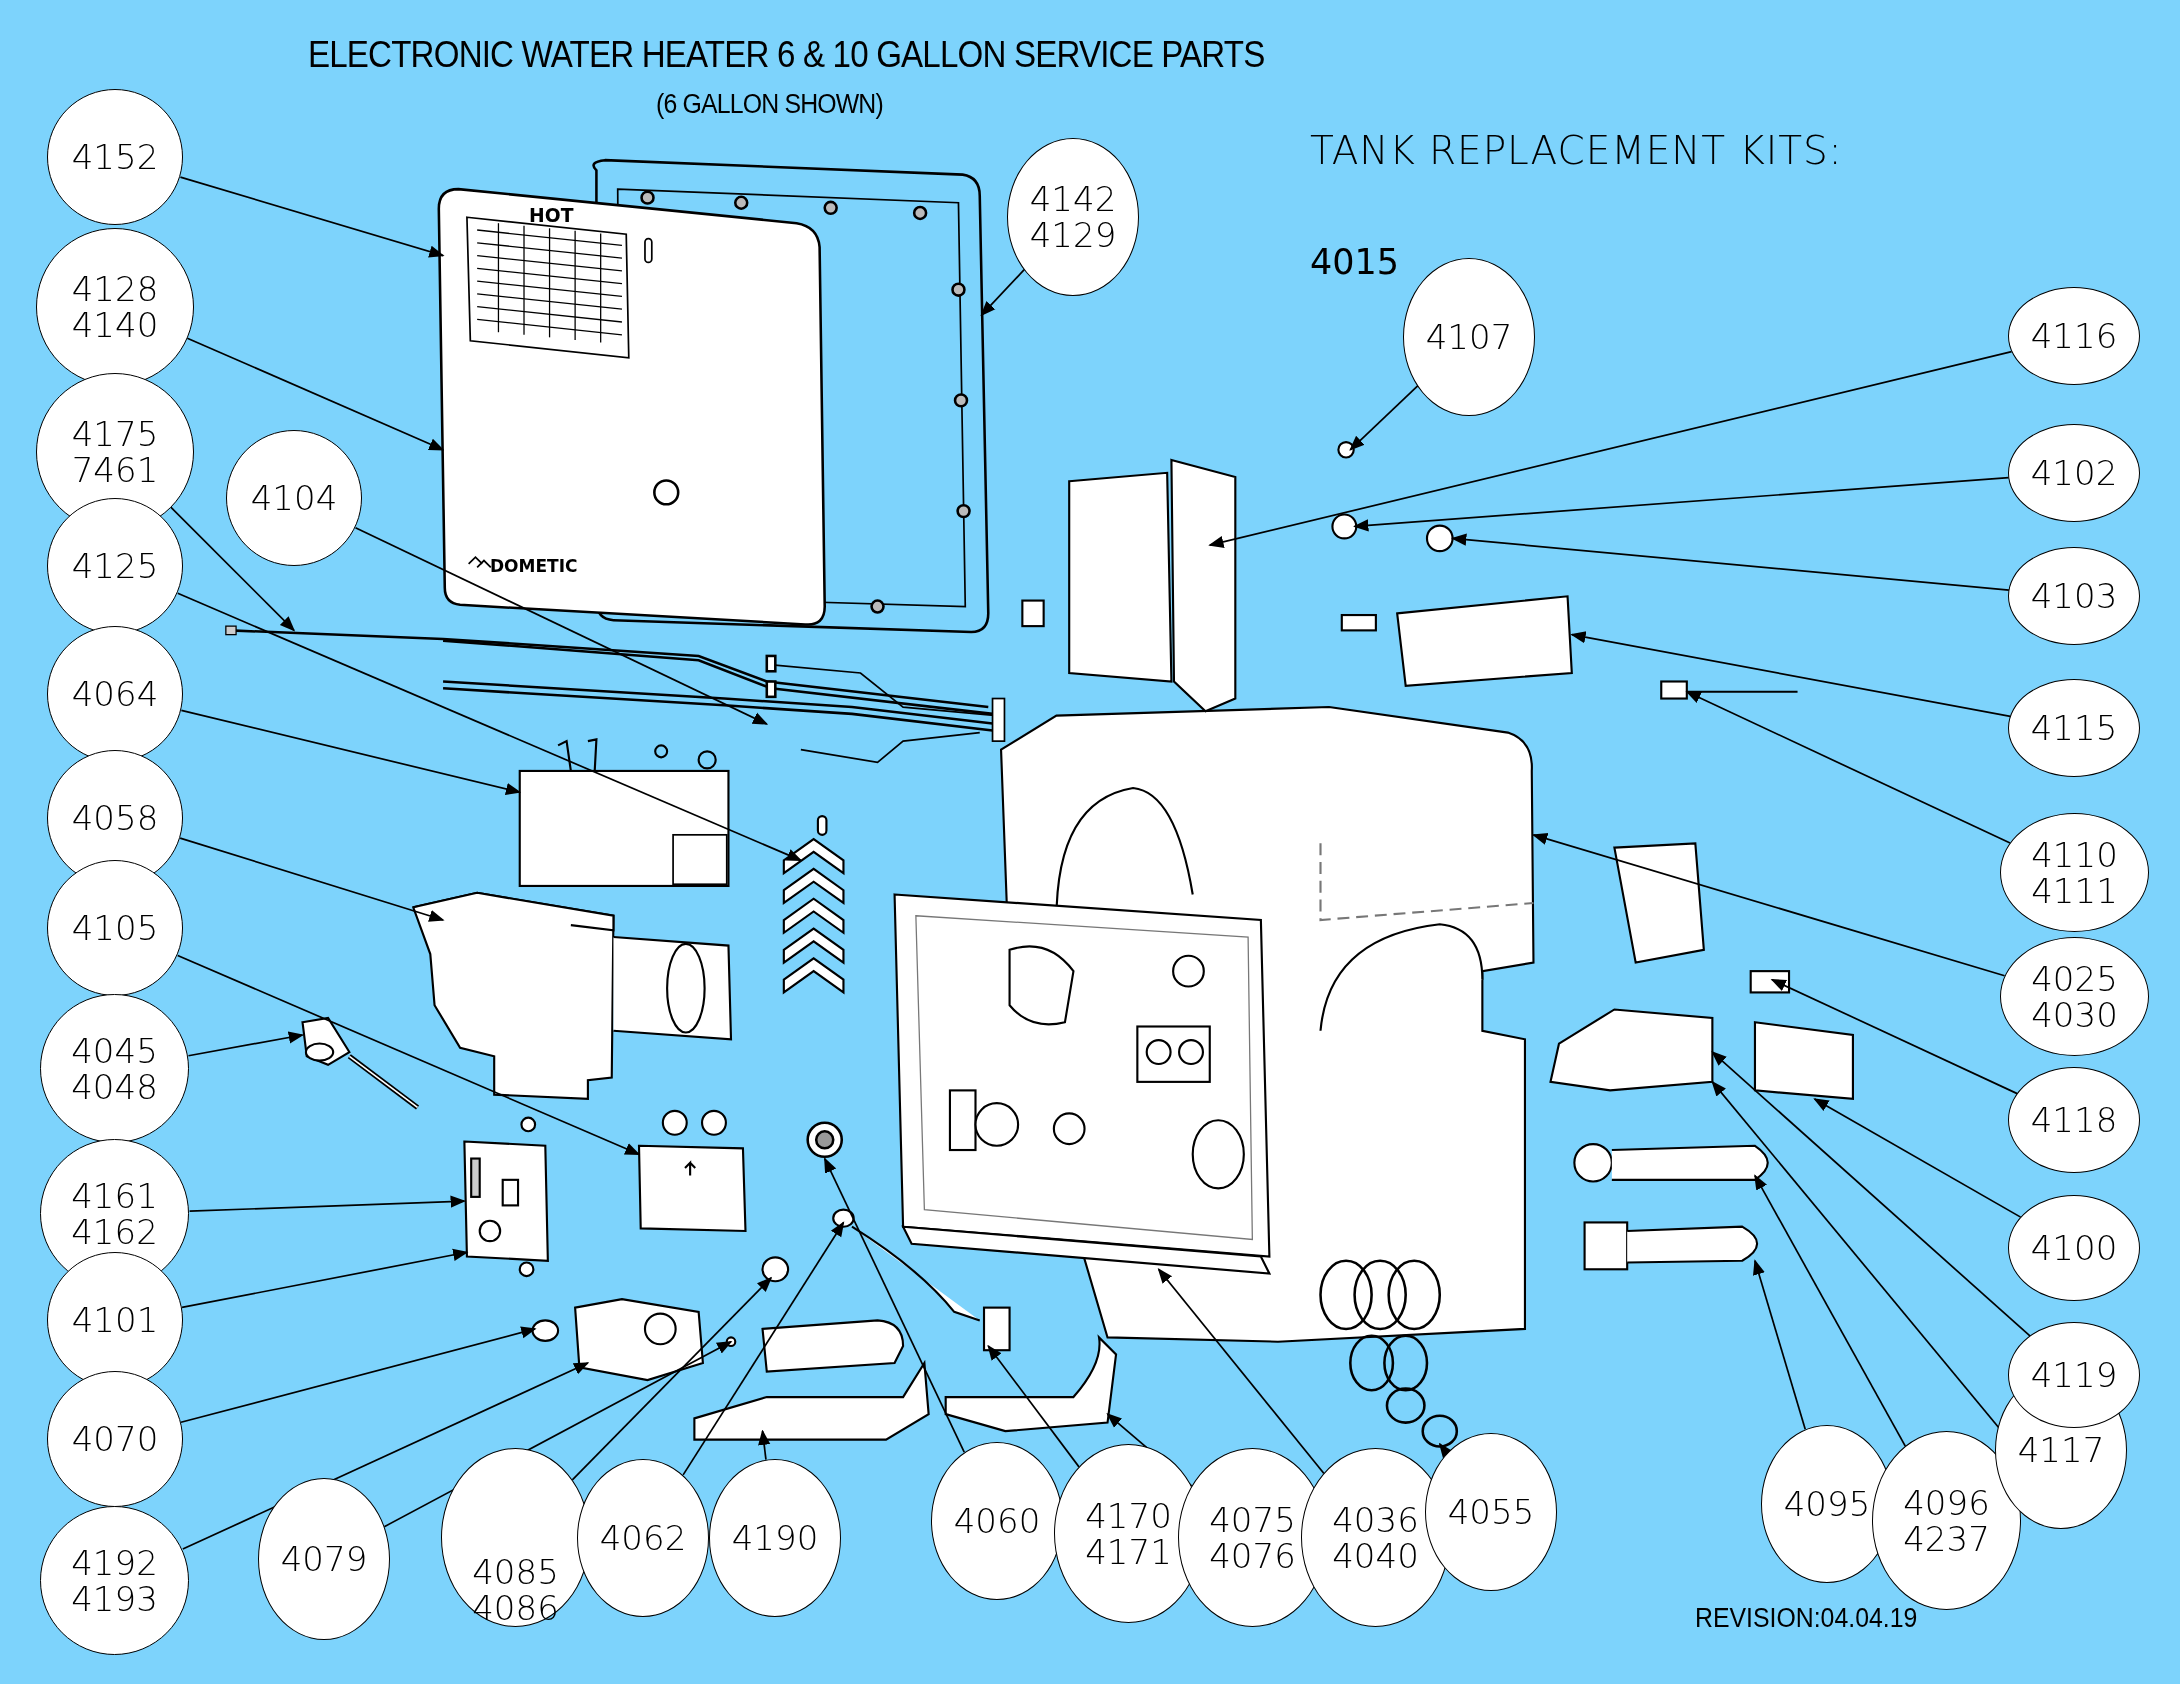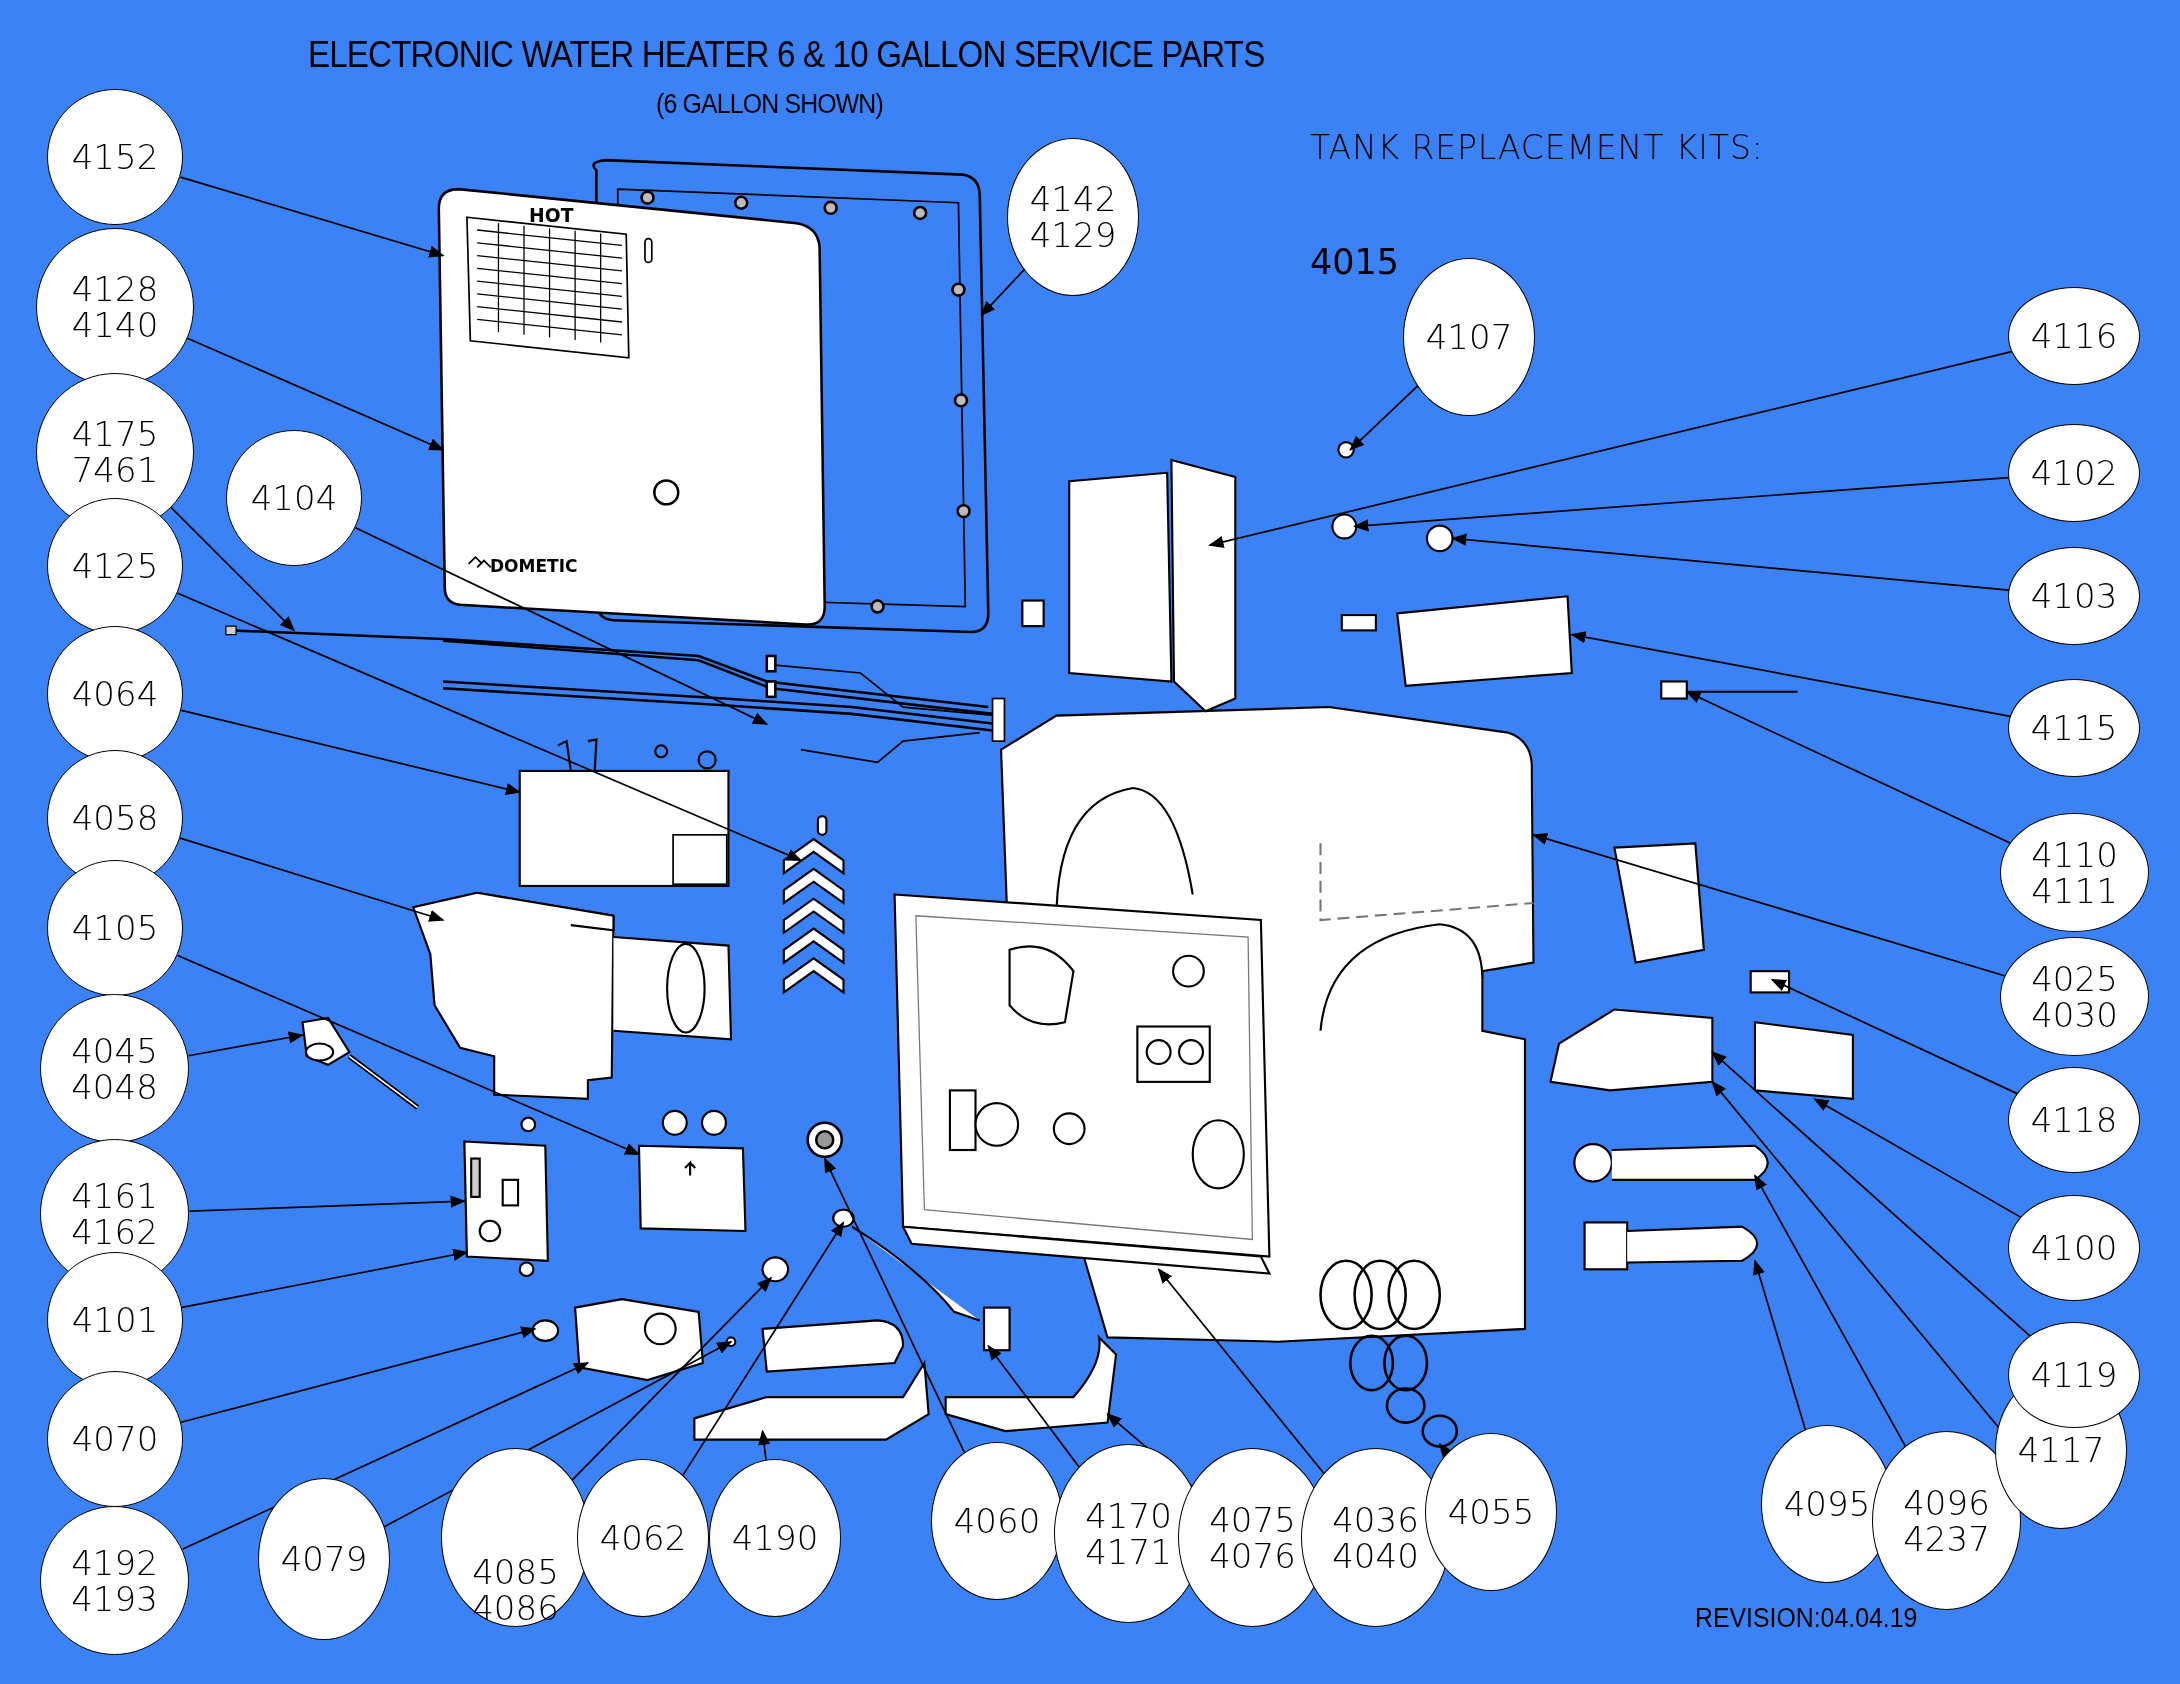--- a/index.html
+++ b/index.html
@@ -1,19 +1,19 @@
 <!DOCTYPE html>
 <html style="font-size:13.6px"><head>
 <meta charset="utf-8">
 <style>
   html, body { margin:0; padding:0; background:#ffffff; }
-  #canvas { position:relative; width:2181px; height:1685px; background:#3b82f6; overflow:hidden; font-family:"Liberation Sans", sans-serif; color:#000; }
+  #canvas { position:relative; width:2181px; height:1685px; background:#7dd3fc; overflow:hidden; font-family:"Liberation Sans", sans-serif; color:#000; }
   .title { position:absolute; left:308px; top:34px; font-size:36px; letter-spacing:-0.9px; transform:scaleX(0.92); transform-origin:left top; white-space:nowrap; }
   .subtitle { position:absolute; left:656px; top:89px; font-size:27px; letter-spacing:-0.9px; white-space:nowrap; transform:scaleX(0.92); transform-origin:left top; }
-  .kits-title { position:absolute; left:1310px; top:128px; font-size:33px; font-family:"DejaVu Sans", sans-serif; font-weight:300; white-space:nowrap; letter-spacing:0.9px; }
+  .kits-title { position:absolute; left:1310px; top:128px; font-size:39px; font-family:"DejaVu Sans", sans-serif; font-weight:300; white-space:nowrap; letter-spacing:0.9px; }
   .kits-line { position:absolute; left:1310px; font-size:35px; font-family:"DejaVu Sans", sans-serif; white-space:nowrap; letter-spacing:0px; }
   .revision { position:absolute; left:1695px; top:1603px; font-size:27px; white-space:nowrap; transform:scaleX(0.92); transform-origin:left top; }
   svg#drawing { position:absolute; left:0; top:0; }
   .bubble { position:absolute; border:1.7px solid #000; border-radius:50%; background:#fff; display:flex; flex-direction:column; align-items:center; justify-content:center; font-family:"DejaVu Sans", sans-serif; font-size:34px; line-height:36px; font-weight:300; box-sizing:border-box; }
   .bubble span { display:block; }
 </style>
 </head>
 <body>
 
 <div id="canvas">

